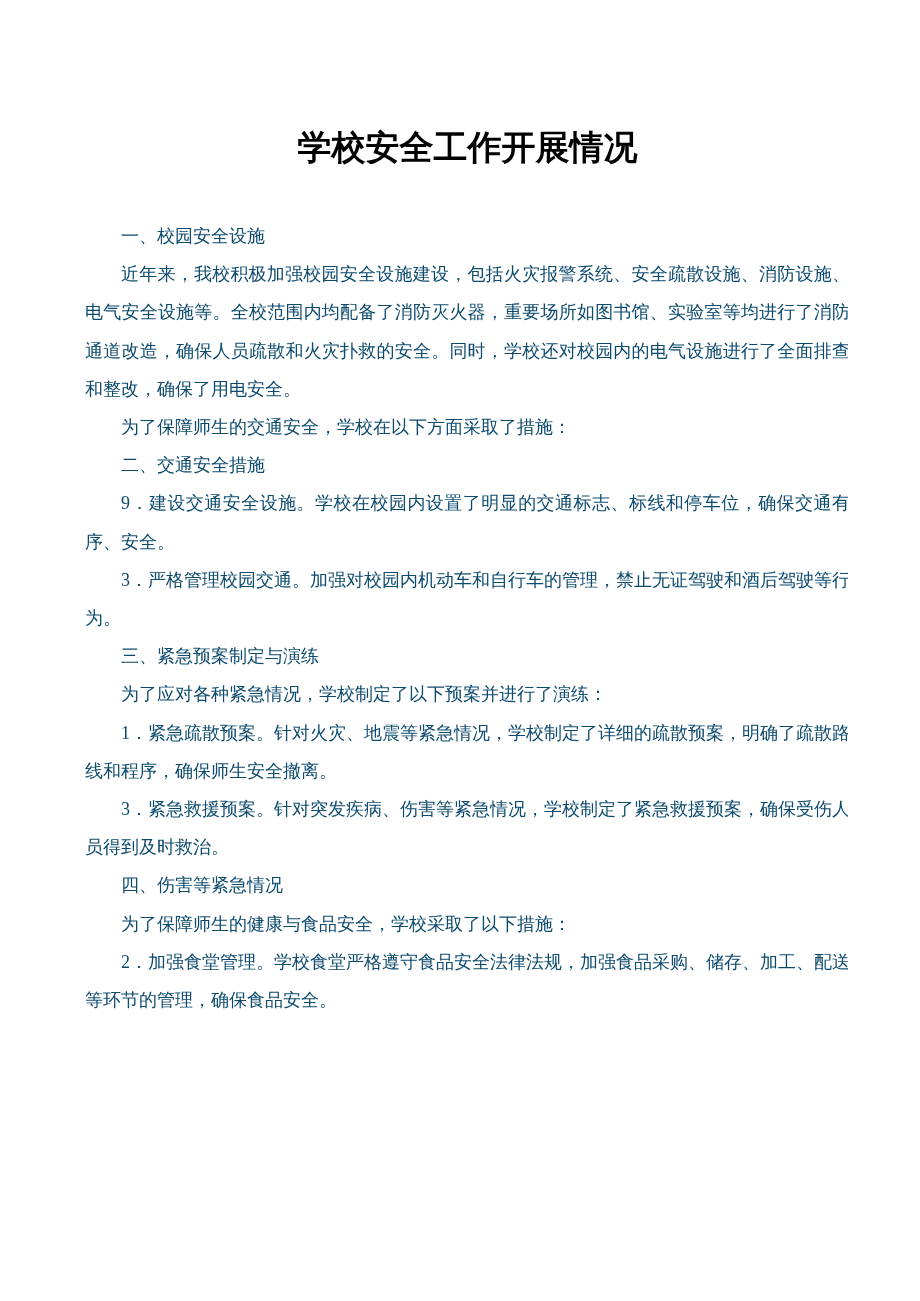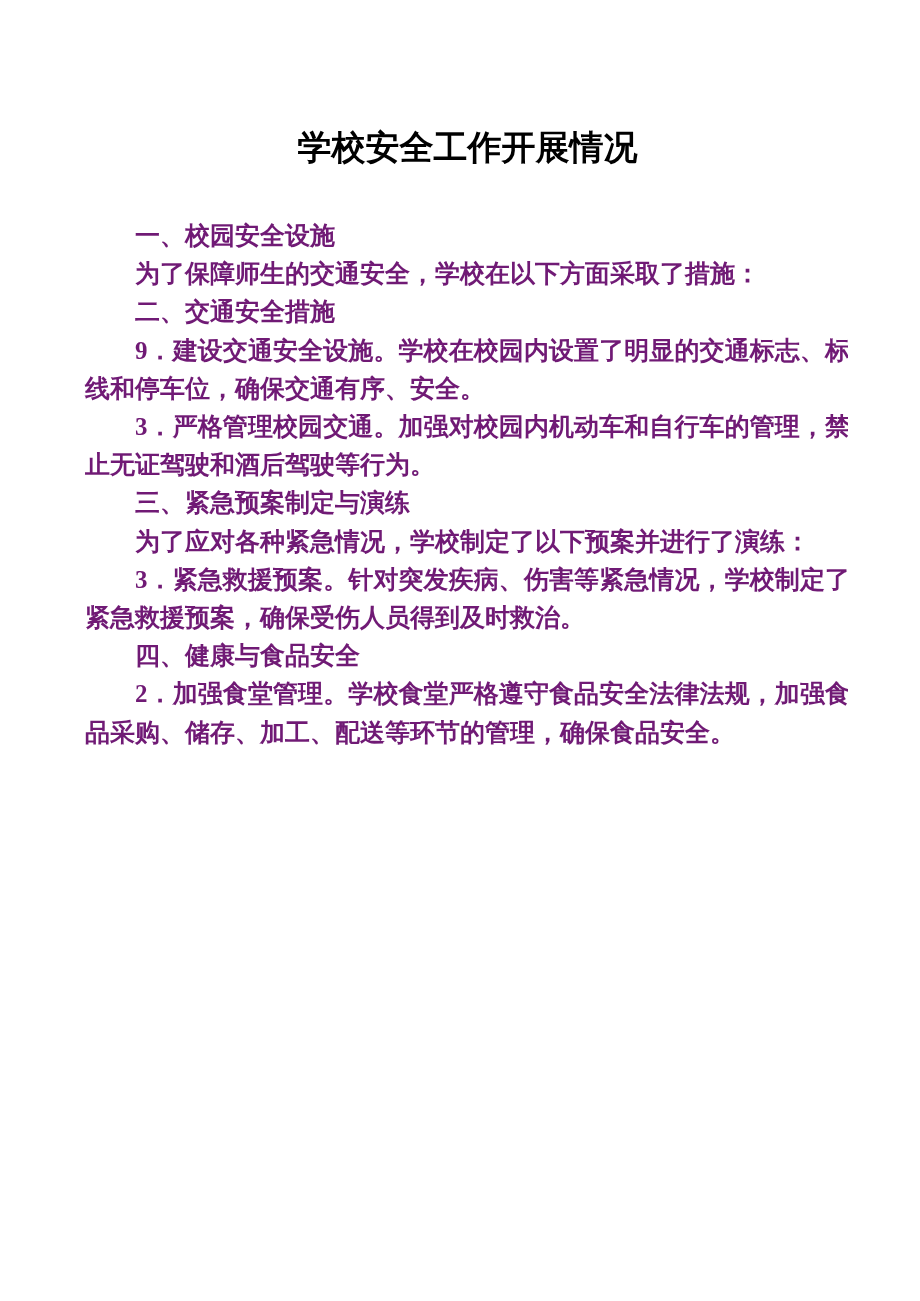--- a/index.html
+++ b/index.html
@@ -27,40 +27,42 @@
     font-family: "Liberation Sans", "DejaVu Sans", sans-serif;
     font-weight: bold;
     font-size: 34px;
     line-height: 42px;
     color: #000000;
     letter-spacing: 0;
   }
   .doc-body p {
     margin: 0;
     font-family: "Liberation Serif", "DejaVu Serif", serif;
-    font-size: 25px;
+    font-size: 18px;
     line-height: 38.2px;
     text-indent: 2em;
     text-align: justify;
-    color: #701a75;
-    font-weight: bold;
+    color: #0c4a6e;
   }
 </style>
 </head>
 <body>
 
 <div class="page">
   <div class="content">
     <h1 class="doc-title">学校安全工作开展情况</h1>
     <div class="doc-body">
         <p>一、校园安全设施</p>
+        <p>近年来，我校积极加强校园安全设施建设，包括火灾报警系统、安全疏散设施、消防设施、电气安全设施等。全校范围内均配备了消防灭火器，重要场所如图书馆、实验室等均进行了消防通道改造，确保人员疏散和火灾扑救的安全。同时，学校还对校园内的电气设施进行了全面排查和整改，确保了用电安全。</p>
         <p>为了保障师生的交通安全，学校在以下方面采取了措施：</p>
         <p>二、交通安全措施</p>
         <p>9．建设交通安全设施。学校在校园内设置了明显的交通标志、标线和停车位，确保交通有序、安全。</p>
         <p>3．严格管理校园交通。加强对校园内机动车和自行车的管理，禁止无证驾驶和酒后驾驶等行为。</p>
         <p>三、紧急预案制定与演练</p>
         <p>为了应对各种紧急情况，学校制定了以下预案并进行了演练：</p>
+        <p>1．紧急疏散预案。针对火灾、地震等紧急情况，学校制定了详细的疏散预案，明确了疏散路线和程序，确保师生安全撤离。</p>
         <p>3．紧急救援预案。针对突发疾病、伤害等紧急情况，学校制定了紧急救援预案，确保受伤人员得到及时救治。</p>
-        <p>四、健康与食品安全</p>
+        <p>四、伤害等紧急情况</p>
+        <p>为了保障师生的健康与食品安全，学校采取了以下措施：</p>
         <p>2．加强食堂管理。学校食堂严格遵守食品安全法律法规，加强食品采购、储存、加工、配送等环节的管理，确保食品安全。</p>
       </div>
   </div>
 </div>
 
 </body></html>

